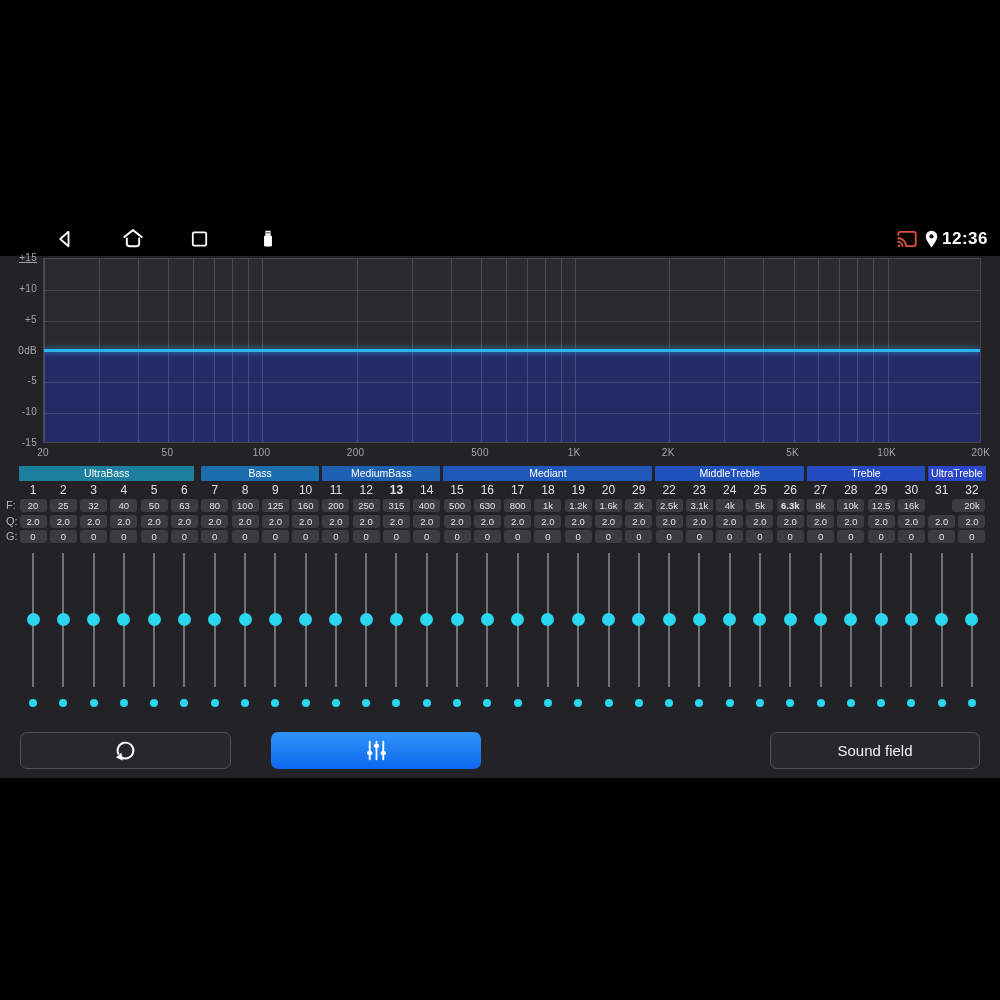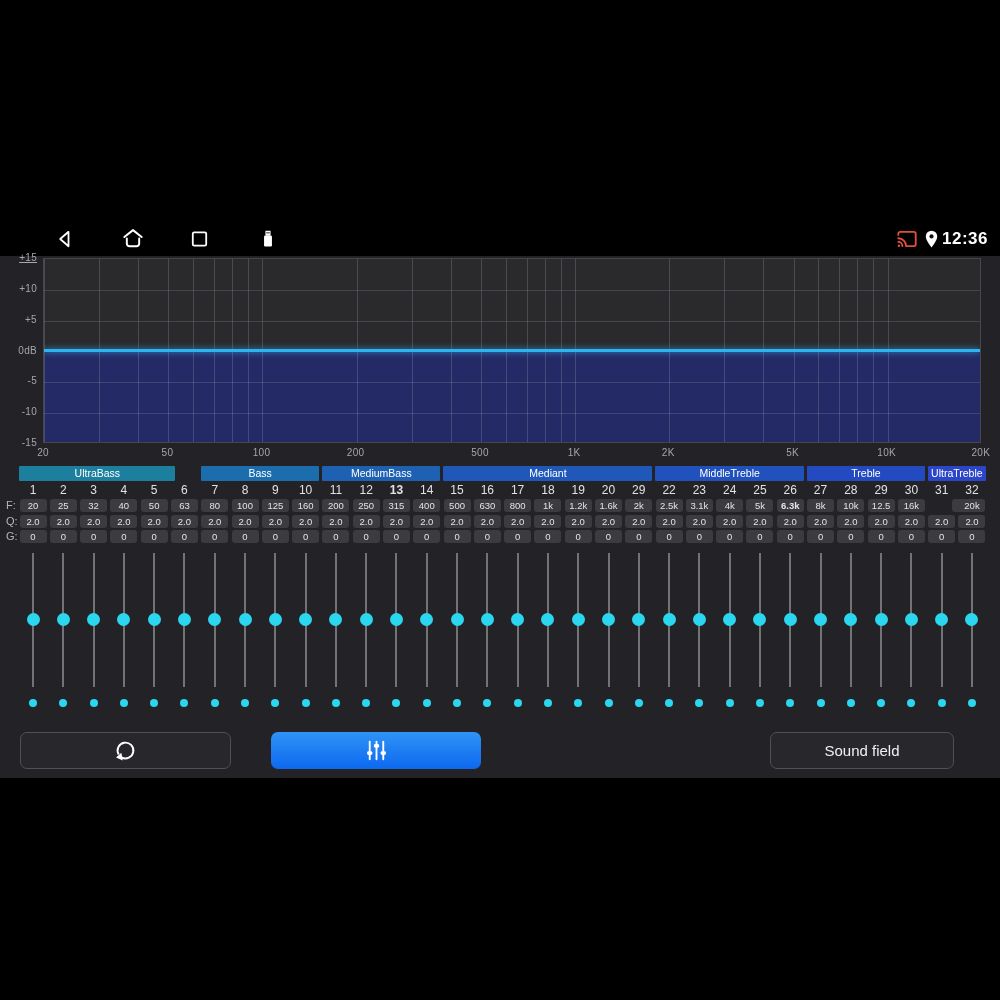--- a/index.html
+++ b/index.html
@@ -129,42 +129,42 @@
           <line x1="12" y1="3.5" x2="12" y2="20.5"></line>
           <line x1="18.5" y1="3.5" x2="18.5" y2="20.5"></line>
         </g>
         <g fill="#fff">
           <rect x="3" y="12.6" width="5" height="3.6" rx="1.4"></rect>
           <rect x="9.5" y="5.8" width="5" height="3.6" rx="1.4"></rect>
           <rect x="16" y="12.6" width="5" height="3.6" rx="1.4"></rect>
         </g>
       </svg>
     </div>
-    <div class="btn" style="left:770px;width:184px">
+    <div class="btn" style="left:770px;width:210px">
       <span>Sound field</span>
     </div>
 
   <div class="ylab" style="top: 30px; text-decoration: underline;">+15</div>
       <div class="ylab" style="top: 60.8333px;">+10</div>
       <div class="ylab" style="top: 91.6667px;">+5</div>
       <div class="ylab" style="top: 122.5px;">0dB</div>
       <div class="ylab" style="top: 153.333px;">-5</div>
       <div class="ylab" style="top: 184.167px;">-10</div>
       <div class="ylab" style="top: 215px;">-15</div>
       <div class="xlab" style="left: 43px;">20</div>
       <div class="xlab" style="left: 167.396px;">50</div>
       <div class="xlab" style="left: 261.498px;">100</div>
       <div class="xlab" style="left: 355.6px;">200</div>
       <div class="xlab" style="left: 479.996px;">500</div>
       <div class="xlab" style="left: 574.098px;">1K</div>
       <div class="xlab" style="left: 668.2px;">2K</div>
       <div class="xlab" style="left: 792.596px;">5K</div>
       <div class="xlab" style="left: 886.698px;">10K</div>
       <div class="xlab" style="left: 980.8px;">20K</div>
-      <div class="grp" style="left: 19.355px; width: 156px; background: rgb(27, 127, 157);">UltraBass</div>
+      <div class="grp" style="left: 19.355px; width: 175px; background: rgb(27, 127, 157);">UltraBass</div>
       <div class="grp" style="left: 201.095px; width: 118.16px; background: rgb(28, 109, 173);">Bass</div>
       <div class="grp" style="left: 322.255px; width: 118.16px; background: rgb(30, 97, 179);">MediumBass</div>
       <div class="grp" style="left: 443.415px; width: 209.03px; background: rgb(31, 88, 184);">Mediant</div>
       <div class="grp" style="left: 655.445px; width: 148.45px; background: rgb(33, 81, 189);">MiddleTreble</div>
       <div class="grp" style="left: 806.895px; width: 118.16px; background: rgb(36, 74, 194);">Treble</div>
       <div class="grp" style="left: 928.055px; width: 57.58px; background: rgb(43, 70, 200);">UltraTreble</div>
       <div class="num" style="left: 21px;">1</div>
       <div class="chip chip-f" style="left: 19.5px;">20</div>
       <div class="chip chip-q" style="left: 19.5px;">2.0</div>
       <div class="chip chip-g" style="left: 19.5px;">0</div>

